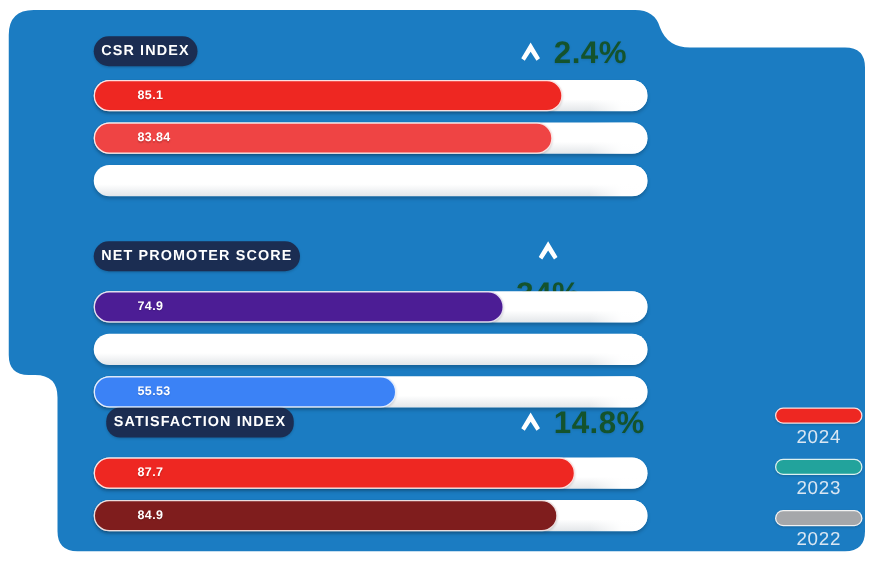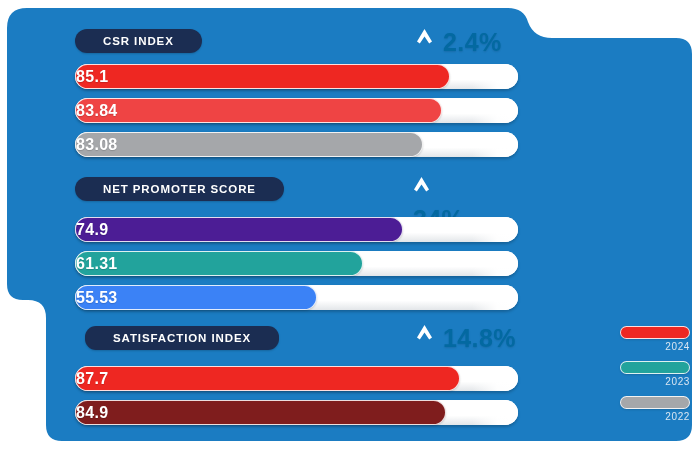--- a/index.html
+++ b/index.html
@@ -9,26 +9,26 @@
 
   
   .card-shape{position:absolute;left:0;top:0;width:700px;height:454px;}
 
   
   .group{position:absolute;}
   .pill-title{
     position:absolute;display:inline-flex;align-items:center;justify-content:center;
     background:#1b2d52;color:#ffffff;border-radius:999px;
     font-size:11.5px;font-weight:bold;letter-spacing:.9px;
-    padding:0 28px;height:24px;white-space:nowrap;
+    padding:0 6px;height:24px;white-space:nowrap;
     box-shadow:0 1px 2px rgba(0,0,0,.18);
   }
   .delta{
-    position:absolute;display:flex;gap:10px;
-    color:#0369a1;font-size:25px;font-weight:bold;letter-spacing:.4px;
+    position:absolute;display:flex;align-items:center;gap:10px;
+    color:#14532d;font-size:25px;font-weight:bold;letter-spacing:.4px;
     text-shadow:0 1px 2px rgba(0,0,0,.12);
   }
   .delta .caret{display:block;width:17px;height:19px;}
 
   
   .bar-row{position:absolute;height:25px;}
   .track{
     position:absolute;left:0;top:0;height:25px;border-radius:999px;
     background:linear-gradient(180deg,#ffffff 0%,#ffffff 62%,#e3e6e9 100%);
     box-shadow:0 2px 3px rgba(0,0,0,.22);
@@ -41,36 +41,37 @@
   }
   .fill{
     position:absolute;left:0;top:0;height:25px;border-radius:999px;
     border:1.3px solid rgba(255,255,255,.85);
     box-sizing:border-box;
     display:flex;align-items:center;
     box-shadow:0 1px 2px rgba(0,0,0,.16);
     z-index:2;
   }
   .fill .val{
-    color:#ffffff;font-size:16px;font-weight:bold;letter-spacing:.3px;
+    color:#ffffff;font-size:10px;font-weight:bold;letter-spacing:.3px;
     white-space:nowrap;
     text-shadow:0 1px 1px rgba(0,0,0,.16);
+    margin-left:34px;
   }
 
   
   .legend{position:absolute;right:10px;}
   .legend-item{position:relative;margin-bottom:9px;}
   .legend-swatch{
     width:70px;height:13px;border-radius:999px;
     border:1.3px solid rgba(255,255,255,.85);box-sizing:border-box;
     box-shadow:0 1px 2px rgba(0,0,0,.15);
   }
   .legend-label{
-    margin-top:2px;text-align:right;color:#d9e6f2;
-    font-size:10px;letter-spacing:.6px;
+    margin-top:2px;text-align:center;color:#d9e6f2;
+    font-size:15px;letter-spacing:.6px;
   }
 </style>
 </head>
 <body>
 
 <div id="stage">
 
   <svg class="card-shape" viewBox="0 0 700 454" width="700" height="454" aria-hidden="true">
     <path id="card-path" d="M 7 28
          Q 7 8 27 8
@@ -110,49 +111,43 @@
 
     <div class="bar-row" style="left:75px;top:98px;width:443px;">
       <div class="track" style="width:443px;"></div>
       <div class="fill" style="width:367px;background:#ef4444;">
         <span class="val">83.84</span>
       </div>
     </div>
 
     <div class="bar-row" style="left:75px;top:132px;width:443px;">
       <div class="track" style="width:443px;"></div>
-      <div class="fill" style="width:348px;background:#a5a7aa;">
-        <span class="val">83.08</span>
-      </div>
     </div>
   </div>
 
-  <div class="group" style="left:0;top:0;width:700px;height:320px;">
+  <div class="group" style="left:0;top:16px;width:700px;height:320px;">
 
     <div class="pill-title" style="left:75px;top:177px;">NET PROMOTER SCORE</div>
 
     <div class="delta" style="left:413px;top:176px;flex-direction:column;">
       <svg class="caret" viewBox="0 0 17 19">
         <path d="M8.5 1 L16 13.5 L13.2 15.6 L8.5 8.4 L3.8 15.6 L1 13.5 Z" fill="#ffffff"></path>
       </svg>
       <span>34%</span>
     </div>
 
     <div class="bar-row" style="left:75px;top:217px;width:443px;">
       <div class="track" style="width:443px;"></div>
       <div class="fill" style="width:328px;background:#4c1d95;">
         <span class="val">74.9</span>
       </div>
     </div>
 
     <div class="bar-row" style="left:75px;top:251px;width:443px;">
       <div class="track" style="width:443px;"></div>
-      <div class="fill" style="width:288px;background:#22a39c;">
-        <span class="val">61.31</span>
-      </div>
     </div>
 
     <div class="bar-row" style="left:75px;top:285px;width:443px;">
       <div class="track" style="width:443px;"></div>
       <div class="fill" style="width:242px;background:#3b82f6;">
         <span class="val">55.53</span>
       </div>
     </div>
   </div>
 

